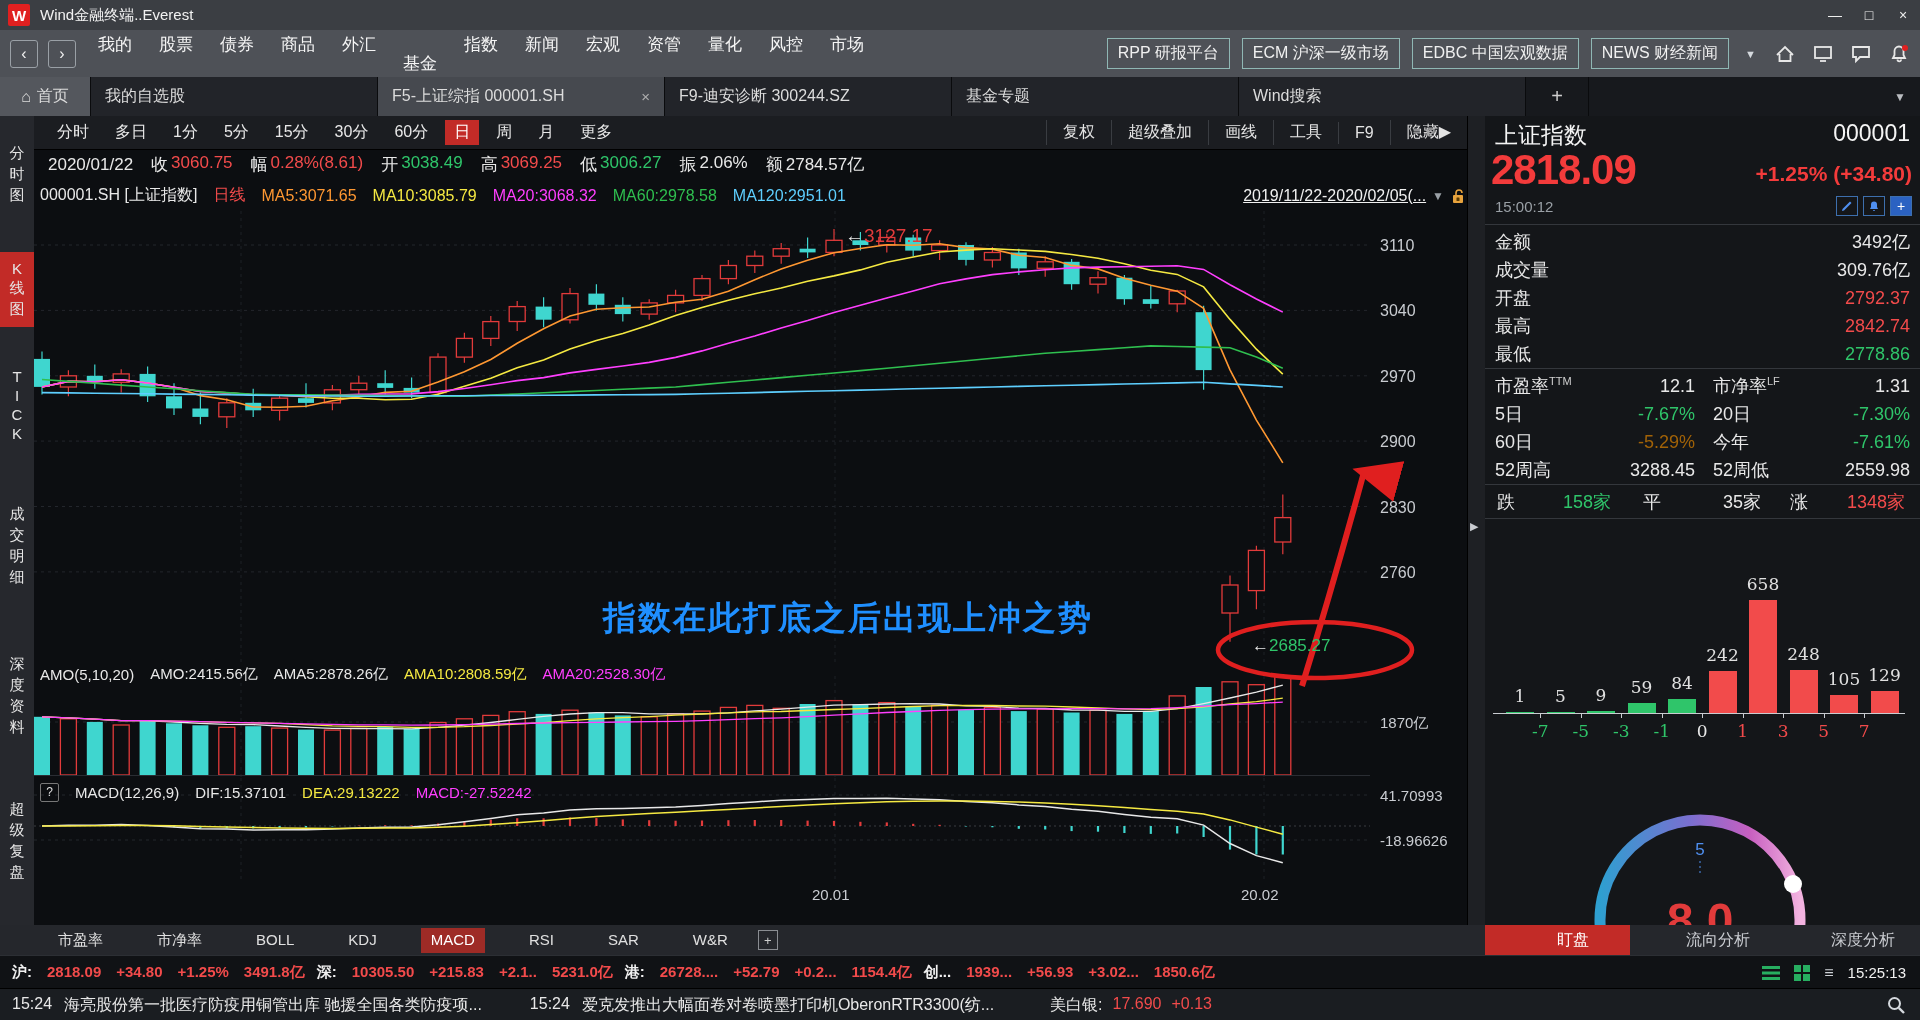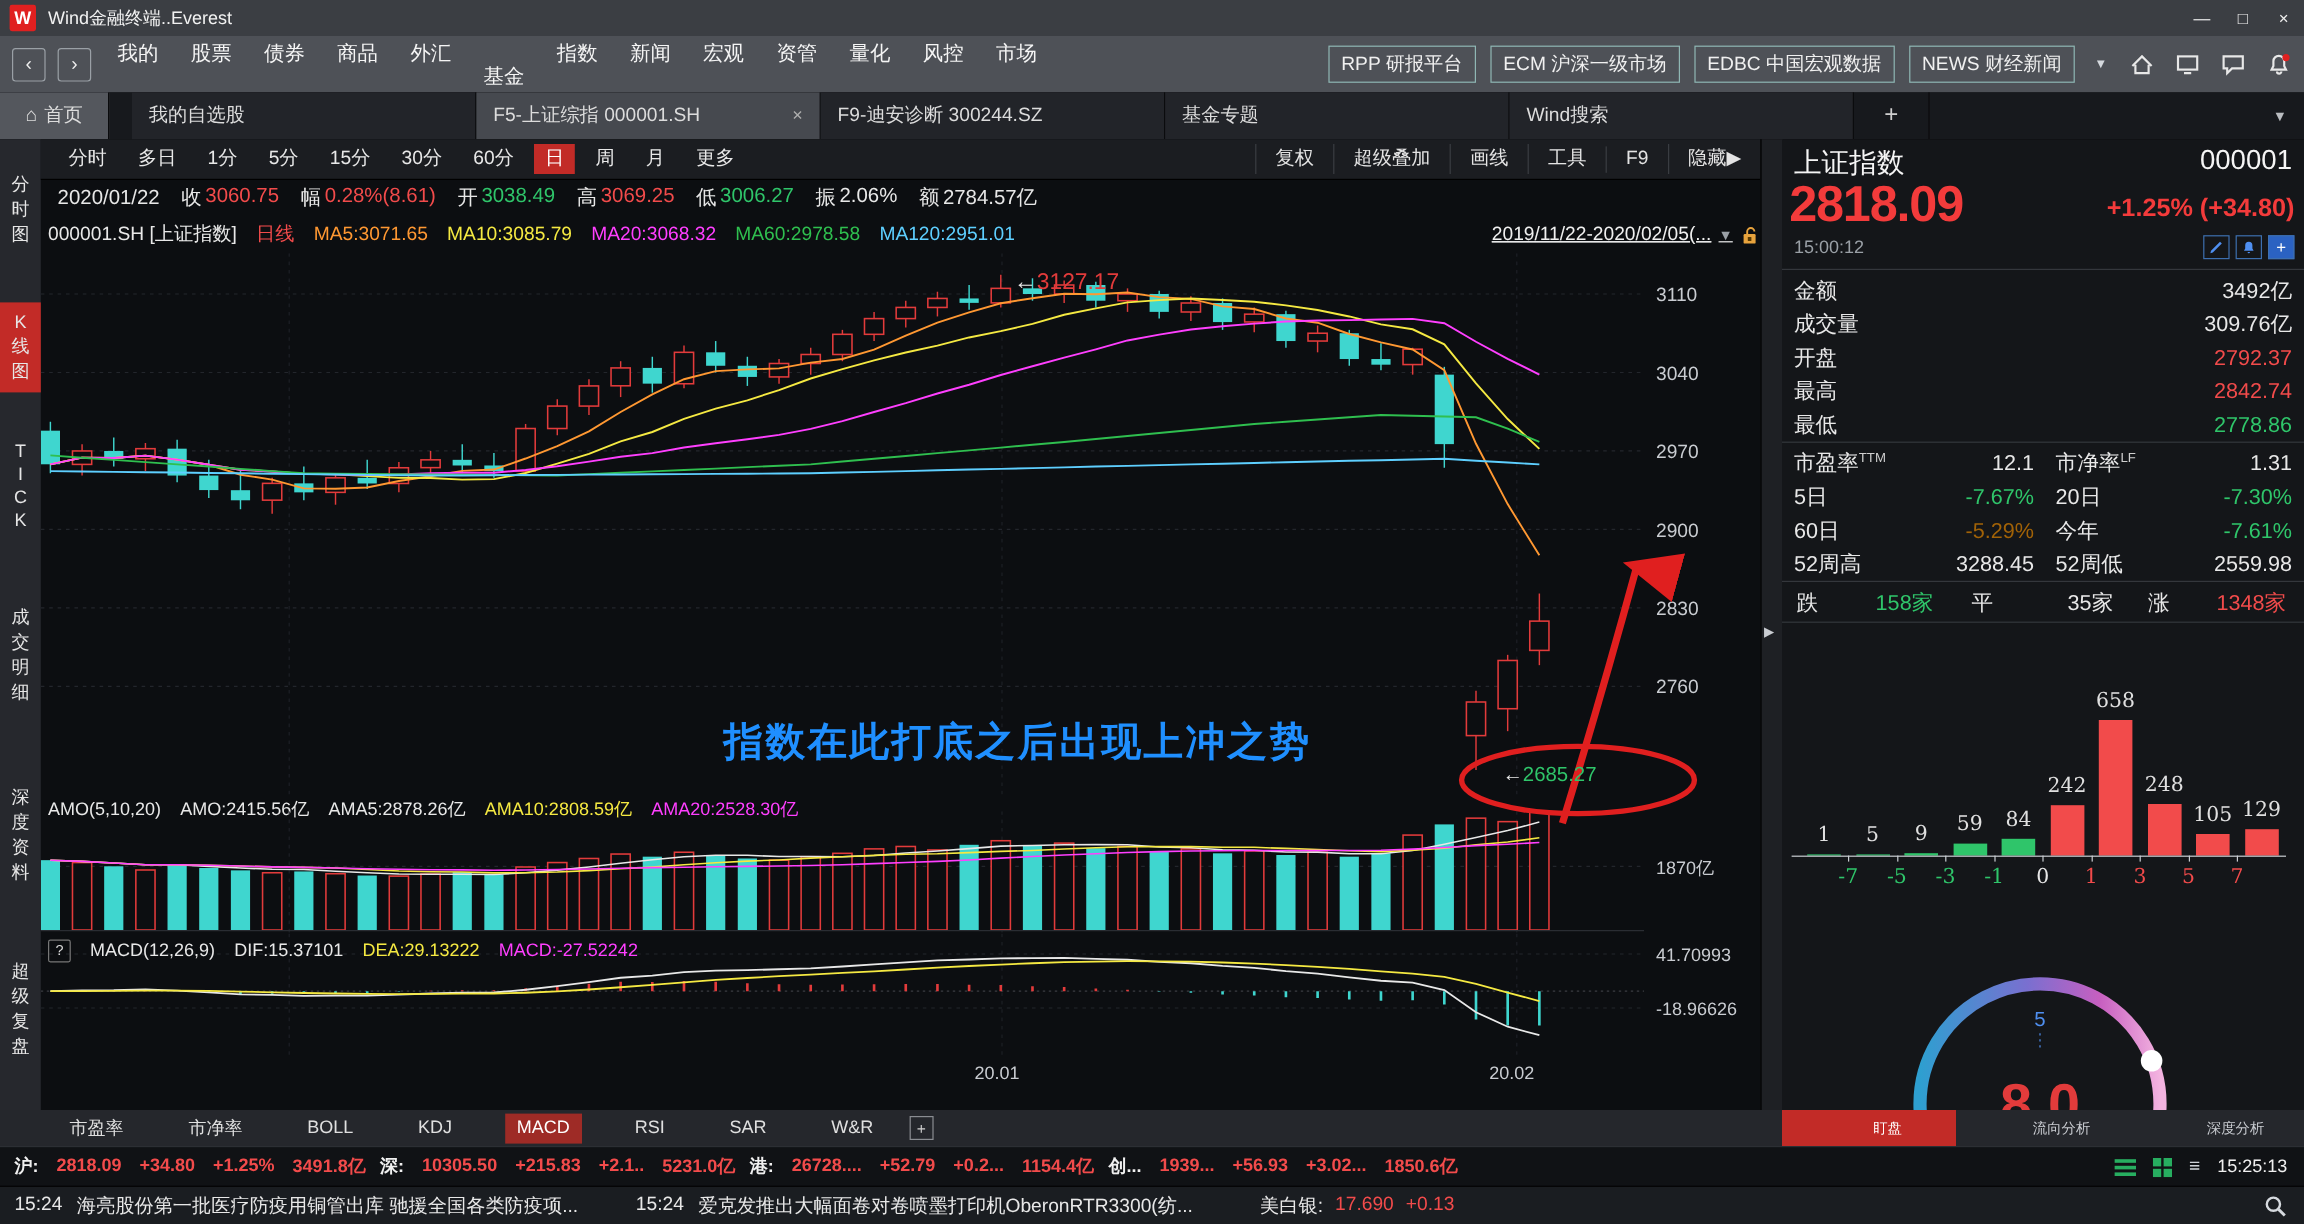--- a/index.html
+++ b/index.html
@@ -36,21 +36,21 @@
   
   #toolbar{left:34px;top:116px;width:1433px;height:33px;background:#1b1d21;display:flex;align-items:center;border-bottom:1px solid #000;}
   #periods{display:flex;gap:8px;margin-left:14px;font-size:16px;}
   .period{padding:2px 9px;color:#e8e8e8;cursor:pointer;}
   .period.active{background:#c22b27;color:#fff;}
   #tool-right{margin-left:auto;display:flex;align-items:center;font-size:16px;color:#e4e4e4;}
   .tool-item{padding:2px 16px;border-left:1px solid #3a3d42;white-space:nowrap;}
   #price-row{left:34px;top:149px;width:1433px;height:31px;display:flex;align-items:center;gap:18px;font-size:17px;padding-left:14px;}
   .pf{display:flex;gap:3px;white-space:nowrap;}
   #ma-row{left:34px;top:180px;width:1426px;height:31px;display:flex;align-items:center;gap:16px;font-size:16px;padding-left:6px;}
-  #date-range{margin-left:auto;display:flex;align-items:center;gap:6px;color:#f0f0f0;text-decoration:underline;}
+  #date-range{margin-left:auto;display:flex;align-items:center;gap:6px;color:#f0f0f0;}
   #date-range span.dr{text-decoration:underline;}
   
   #anno-peak{left:845px;top:225px;font-size:19px;color:#e23b3b;}
   #anno-peak .wa{color:#e8e8e8;}
   #anno-comment{left:508px;top:596px;width:680px;text-align:center;font-size:33px;font-weight:bold;color:#1f8fff;letter-spacing:2px;}
   #anno-bottom{left:1252px;top:636px;font-size:17px;color:#2fc56a;}
   #anno-bottom .wa{color:#e8e8e8;}
   
   #amo-header{left:40px;top:660px;height:28px;display:flex;align-items:center;gap:16px;font-size:15px;}
   #macd-header{left:40px;top:780px;height:24px;display:fl
@@ -85,21 +85,21 @@
   #hist-axis{position:absolute;left:8px;width:412px;height:1px;background:#c9ccd1;}
   .htick{position:absolute;width:1px;height:5px;background:#c9ccd1;}
   .hticklabel{position:absolute;width:36px;text-align:center;font-size:17px;}
   
   #bottom-tabs{left:0;top:925px;width:1920px;height:30px;background:#25272c;display:flex;align-items:center;}
   #main-tabs{display:flex;gap:34px;margin-left:48px;font-size:15px;color:#e0e0e0;}
   .btab{padding:3px 10px;cursor:pointer;white-space:nowrap;}
   .btab.active{background:#9e2b26;color:#fff;}
   #plus-tab{width:18px;height:18px;border:1px solid #8a8d92;color:#cfcfcf;display:flex;align-items:center;justify-content:center;font-size:13px;margin-left:20px;}
   #panel-tabs{position:absolute;left:1485px;top:925px;width:435px;height:30px;display:flex;}
-  .ptab{flex:1;display:flex;align-items:center;justify-content:center;font-size:12px;color:#c9ccd1;cursor:pointer;padding-left:31px;}
+  .ptab{flex:1;display:flex;align-items:center;justify-content:center;font-size:16px;color:#c9ccd1;cursor:pointer;padding-left:31px;}
   .ptab.active{background:#c22b27;color:#fff;}
   #status-bar{left:0;top:955px;width:1920px;height:33px;background:#101215;display:flex;align-items:center;font-size:15px;border-top:1px solid #2c2f34;}
   .sgroup{display:flex;gap:15px;margin-left:12px;white-space:nowrap;}
   .sgroup .lab{color:#f0f0f0;font-weight:bold;}
   .sgroup .val{color:#f24b4b;font-weight:bold;}
   #status-right{margin-left:auto;display:flex;align-items:center;gap:14px;padding-right:14px;}
   #status-time{font-size:15px;color:#f0f0f0;}
   #news-bar{left:0;top:988px;width:1920px;height:32px;background:#1a1d21;display:flex;align-items:center;font-size:16px;border-top:1px solid #000;}
   .news-item{display:flex;gap:12px;white-space:nowrap;}
   .news-time{color:#e8e8e8;}
@@ -170,21 +170,21 @@
           </svg>
         </span>
       </div>
   </div>
 
   <div id="tabbar" class="abs">
     <div id="tab-home" class="tab-cell">
       <span>⌂</span>
       <span>首页</span>
     </div>
-    <div id="tabs-holder" style="display:flex;padding-left:19px;">
+    <div id="tabs-holder" style="display:flex;">
         <div class="tab-cell tab-doc">
           <span>我的自选股</span>
         </div>
         <div class="tab-cell tab-doc active">
           <span>F5-上证综指 000001.SH</span>
           <span class="tab-close">×</span>
         </div>
         <div class="tab-cell tab-doc">
           <span>F9-迪安诊断 300244.SZ</span>
         </div>

